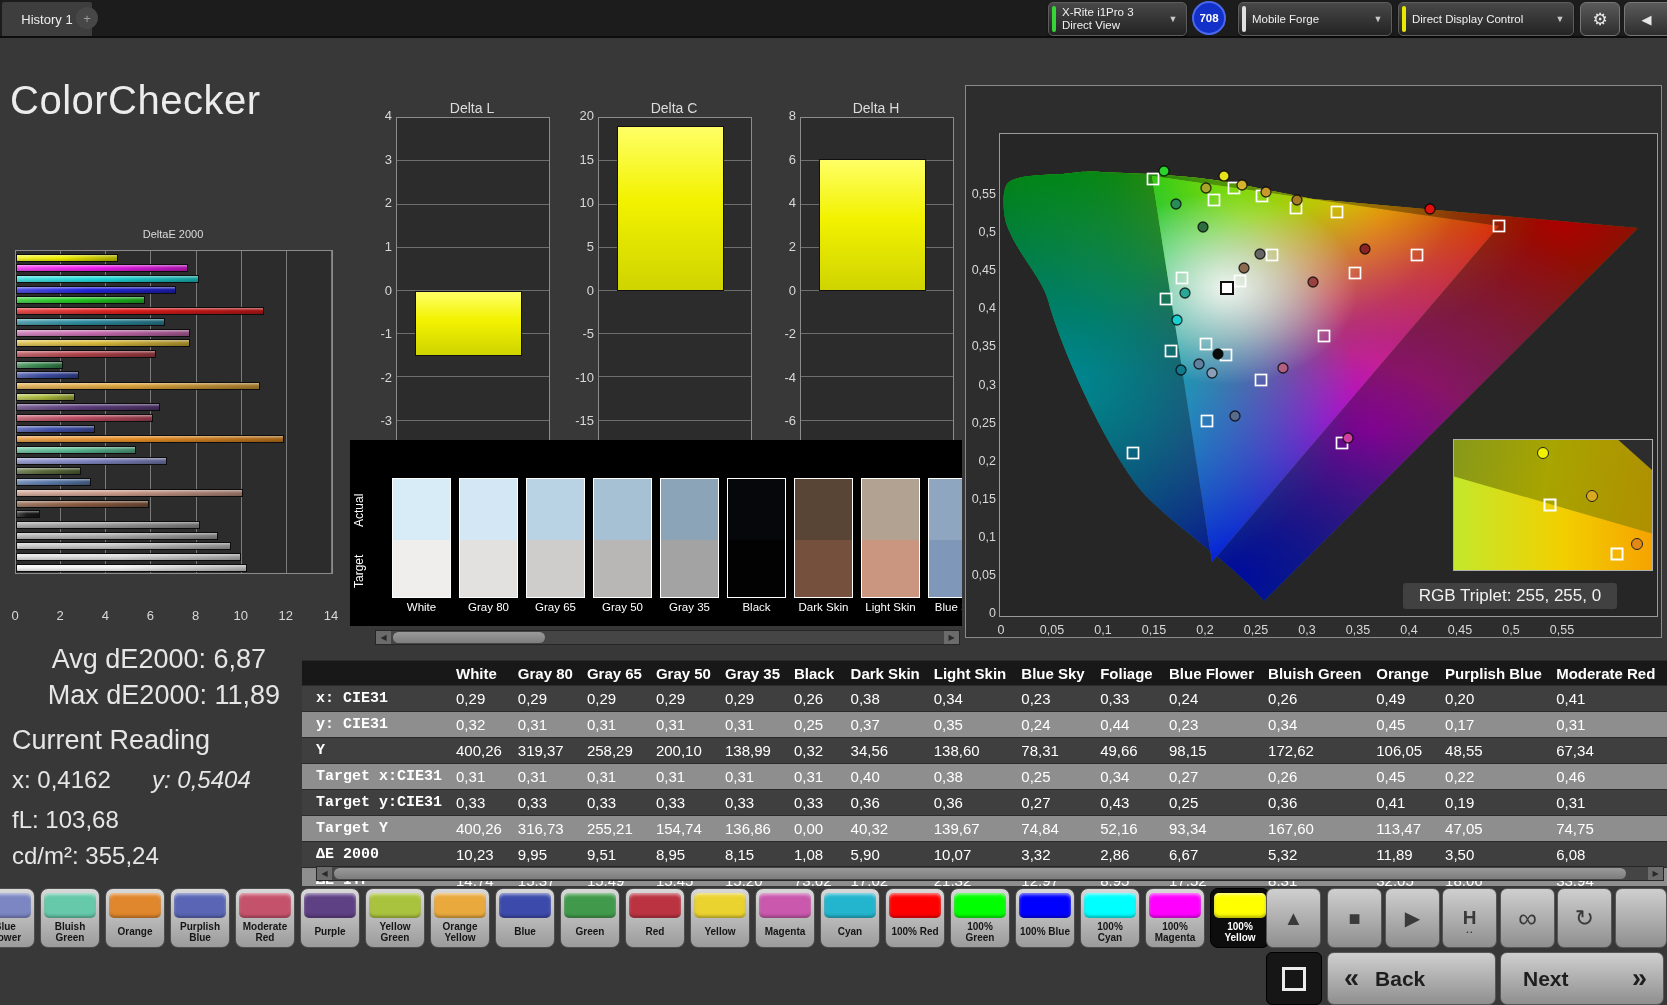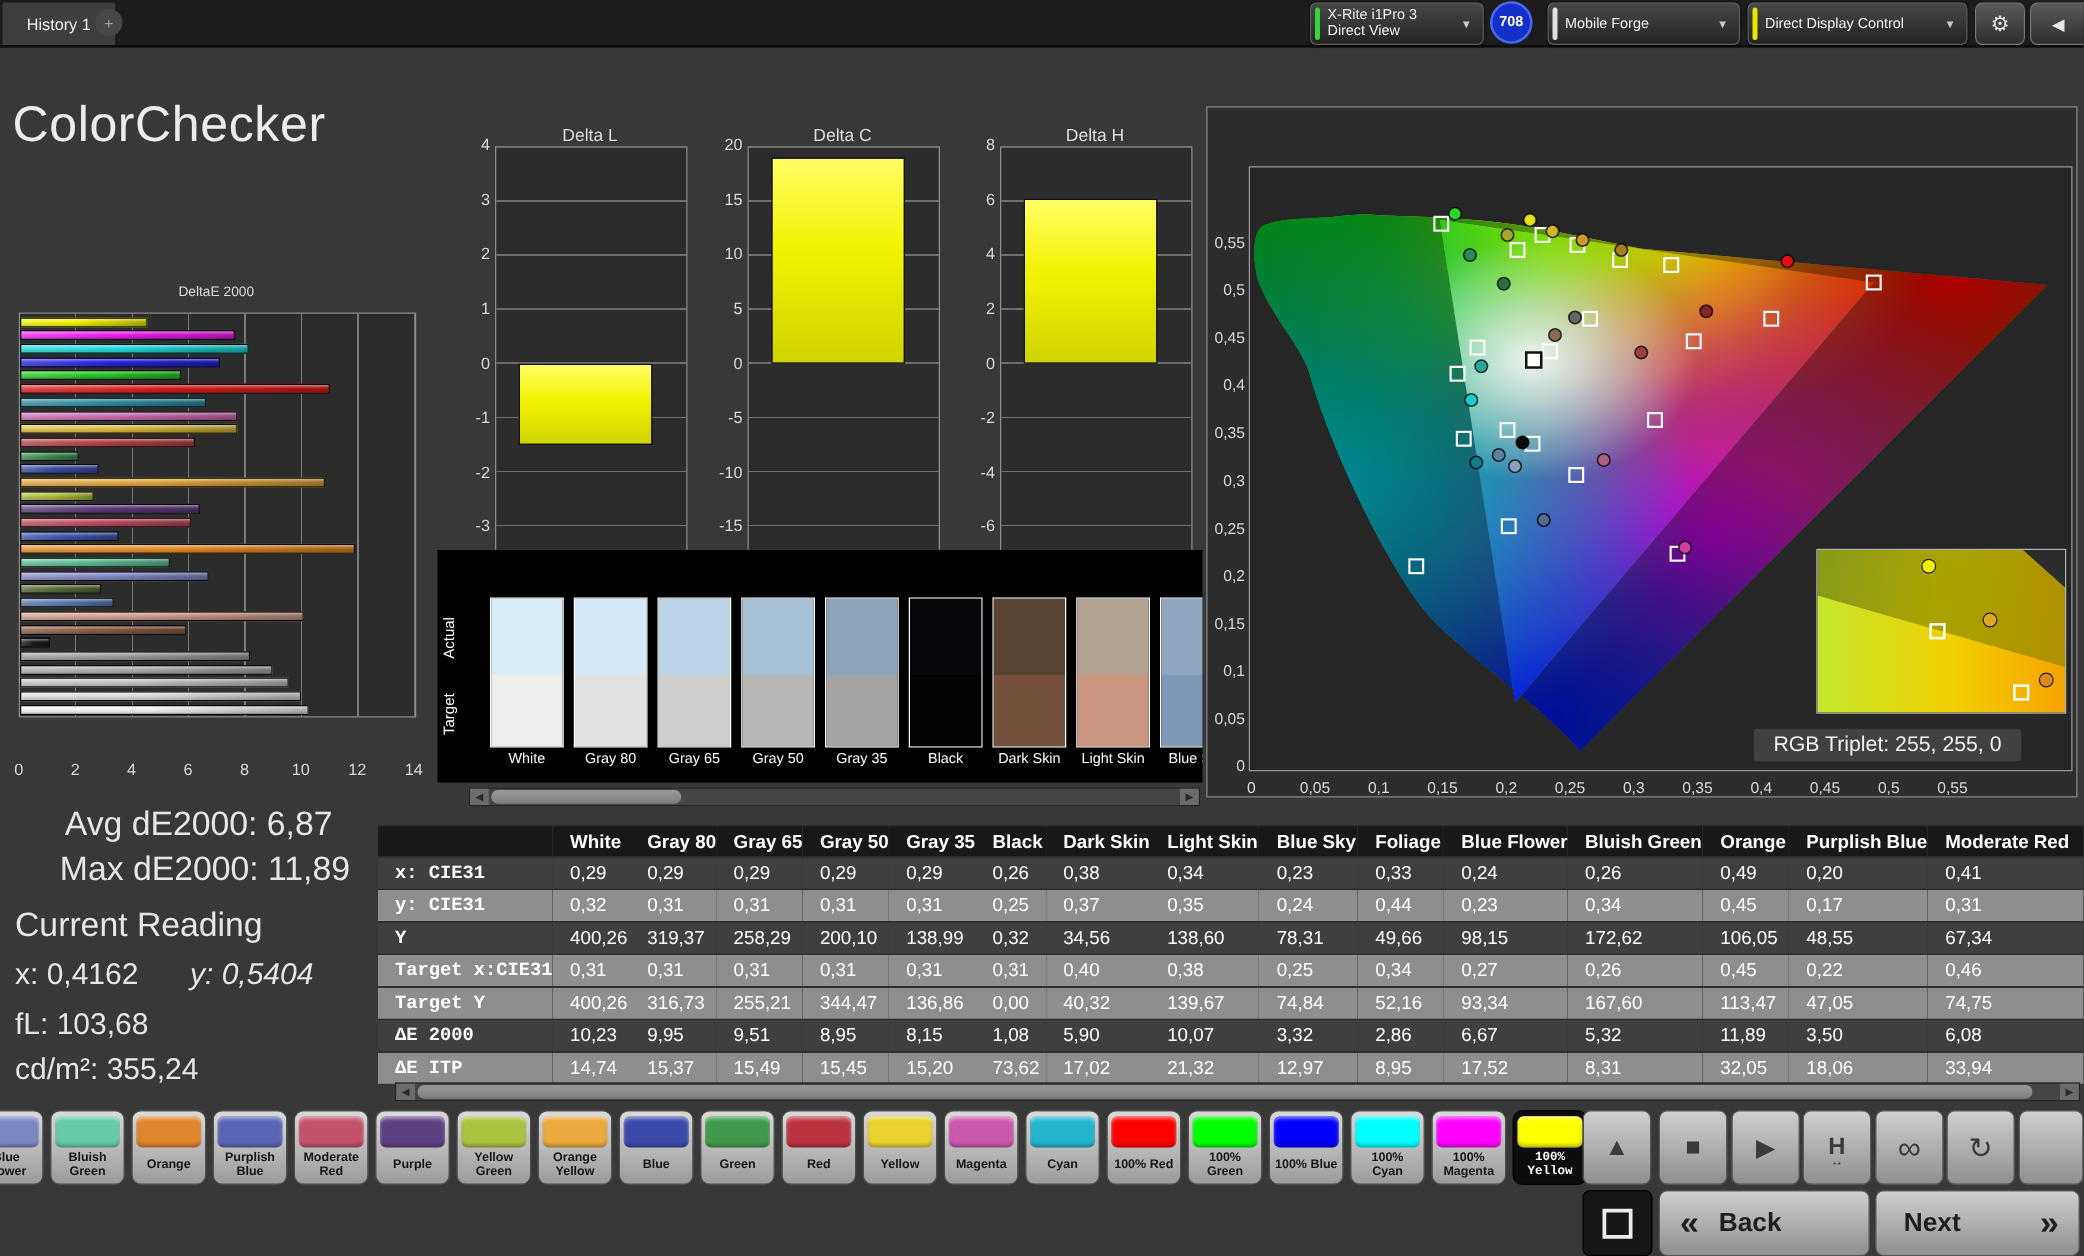--- a/index.html
+++ b/index.html
@@ -85,21 +85,21 @@
   .rowdark td{background:#3f3f3f;}
   .rowlight td{background:#8e8e8e;}
   td.rlabel{font-weight:bold;font-family:Liberation Mono, monospace;}
   
   #patches{position:absolute;left:-25px;top:888px;display:flex;gap:5px;}
   .pbtn{width:60px;height:60px;flex:0 0 60px;border-radius:8px;border:1px solid #4e4e4e;box-sizing:border-box;
        background:linear-gradient(#d9d9d9,#9b9b9b);display:flex;flex-direction:column;align-items:center;padding:4px 3px 2px;}
   .pswatch{width:100%;height:25px;border-radius:5px;box-shadow:inset 0 2px 3px rgba(255,255,255,.5),inset 0 -2px 3px rgba(0,0,0,.3);flex:0 0 25px;}
   .plabel{flex:1;display:flex;align-items:center;text-align:center;font-size:10px;font-weight:bold;color:#151515;line-height:11px;}
   .pbtn.selected{background:#0d0d0d;border-color:#000;}
-  .pbtn.selected .plabel{color:#fff;font-family:Liberation Mono, monospace;}
+  .pbtn.selected .plabel{color:#fff;}
   .tbtn{position:absolute;top:888px;height:60px;border-radius:7px;border:1px solid #565656;box-sizing:border-box;
        background:linear-gradient(#cfcfcf,#8f8f8f);display:flex;align-items:center;justify-content:center;
        color:#3a3a3a;font-size:20px;}
   .icon-h{position:relative;font-weight:bold;font-size:19px;}
   .icon-h::after{content:"\2022\00a0\2022";font-size:6px;position:absolute;left:50%;transform:translateX(-50%);bottom:-6px;color:#3a3a3a;}
   .navbtn{position:absolute;top:952px;height:53px;border-radius:7px;border:1px solid #565656;box-sizing:border-box;
        background:linear-gradient(#cfcfcf,#8f8f8f);display:flex;align-items:center;color:#1e1e1e;}
   .navbtn .nchev{font-size:27px;font-weight:bold;padding:0 16px;}
   .navbtn .ntext{font-size:21px;font-weight:bold;}
   #pattern-window-btn{position:absolute;left:1266px;top:952px;width:56px;height:53px;background:#161616;border:1px solid #000;
@@ -579,26 +579,44 @@
           <td>0,40</td>
           <td>0,38</td>
           <td>0,25</td>
           <td>0,34</td>
           <td>0,27</td>
           <td>0,26</td>
           <td>0,45</td>
           <td>0,22</td>
           <td>0,46</td>
         </tr>
+        <tr class="rowdark">
+          <td class="rlabel">Target y:CIE31</td>
+          <td>0,33</td>
+          <td>0,33</td>
+          <td>0,33</td>
+          <td>0,33</td>
+          <td>0,33</td>
+          <td>0,33</td>
+          <td>0,36</td>
+          <td>0,36</td>
+          <td>0,27</td>
+          <td>0,43</td>
+          <td>0,25</td>
+          <td>0,36</td>
+          <td>0,41</td>
+          <td>0,19</td>
+          <td>0,31</td>
+        </tr>
         <tr class="rowlight">
           <td class="rlabel">Target Y</td>
           <td>400,26</td>
           <td>316,73</td>
           <td>255,21</td>
-          <td>344,47</td>
+          <td>154,74</td>
           <td>136,86</td>
           <td>0,00</td>
           <td>40,32</td>
           <td>139,67</td>
           <td>74,84</td>
           <td>52,16</td>
           <td>93,34</td>
           <td>167,60</td>
           <td>113,47</td>
           <td>47,05</td>

